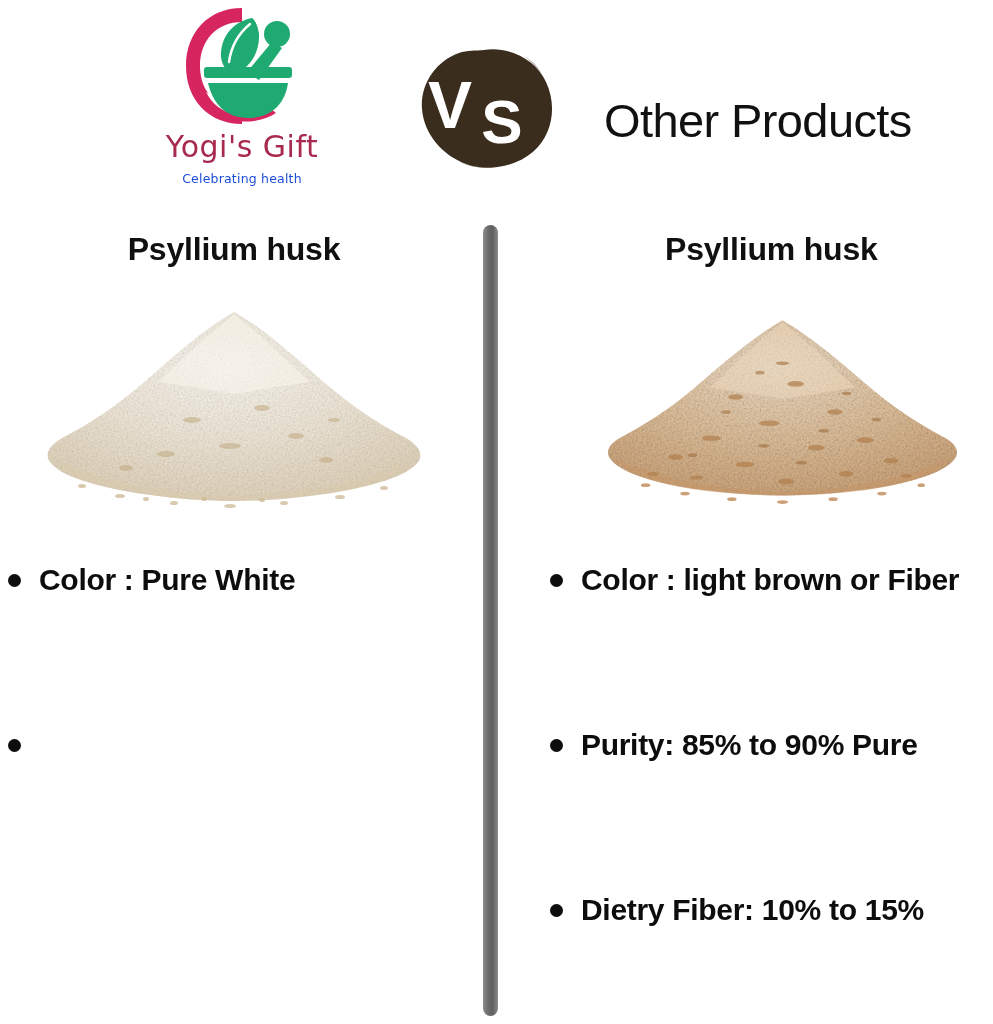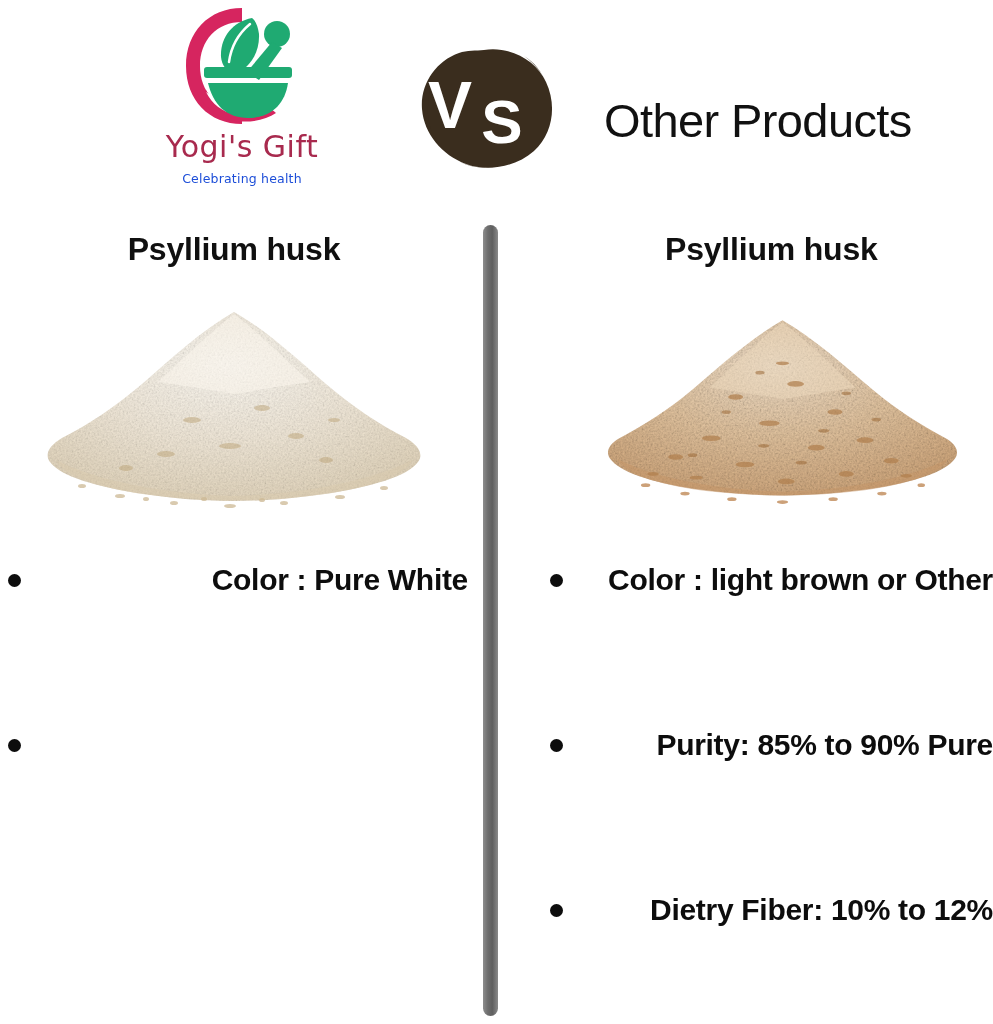--- a/index.html
+++ b/index.html
@@ -135,21 +135,20 @@
   .col-left  .pile-wrap svg { margin: 0 auto; }
   .col-right .pile-wrap svg { margin-left: 65px; }
 
   
   .spec-list {
     position: absolute;
     left: 0;
     top: 345px;
     width: 100%;
     list-style: none;
-    text-align: right;
   }
 
   .spec-item {
     display: flex;
     align-items: flex-start;
     font-size: 30px;
     font-weight: 700;
     color: #0d0d0d;
     line-height: 1.33;
     letter-spacing: -0.3px;
@@ -368,26 +367,26 @@
           <ellipse cx="254" cy="205" rx="5" ry="2"></ellipse>
             <ellipse cx="306" cy="199" rx="5" ry="2"></ellipse>
           <ellipse cx="348" cy="190" rx="4" ry="2"></ellipse>
         </g>
       </svg>
     </div>
 
     <ul class="spec-list">
       <li class="spec-item row-h">
         <span class="bullet-dot"></span>
-        <span class="spec-text">Color : light brown or Other</span>
+        <span class="spec-text">Color : light brown or Fiber</span>
       </li>
       <li class="spec-item row-h">
         <span class="bullet-dot"></span>
         <span class="spec-text">Purity: 85% to 90% Pure</span>
       </li>
       <li class="spec-item row-h last">
         <span class="bullet-dot"></span>
-        <span class="spec-text">Dietry Fiber: 10% to 12%</span>
+        <span class="spec-text">Dietry Fiber: 10% to 15%</span>
       </li>
     </ul>
   </div>
 
 </div>
 
 </body></html>

